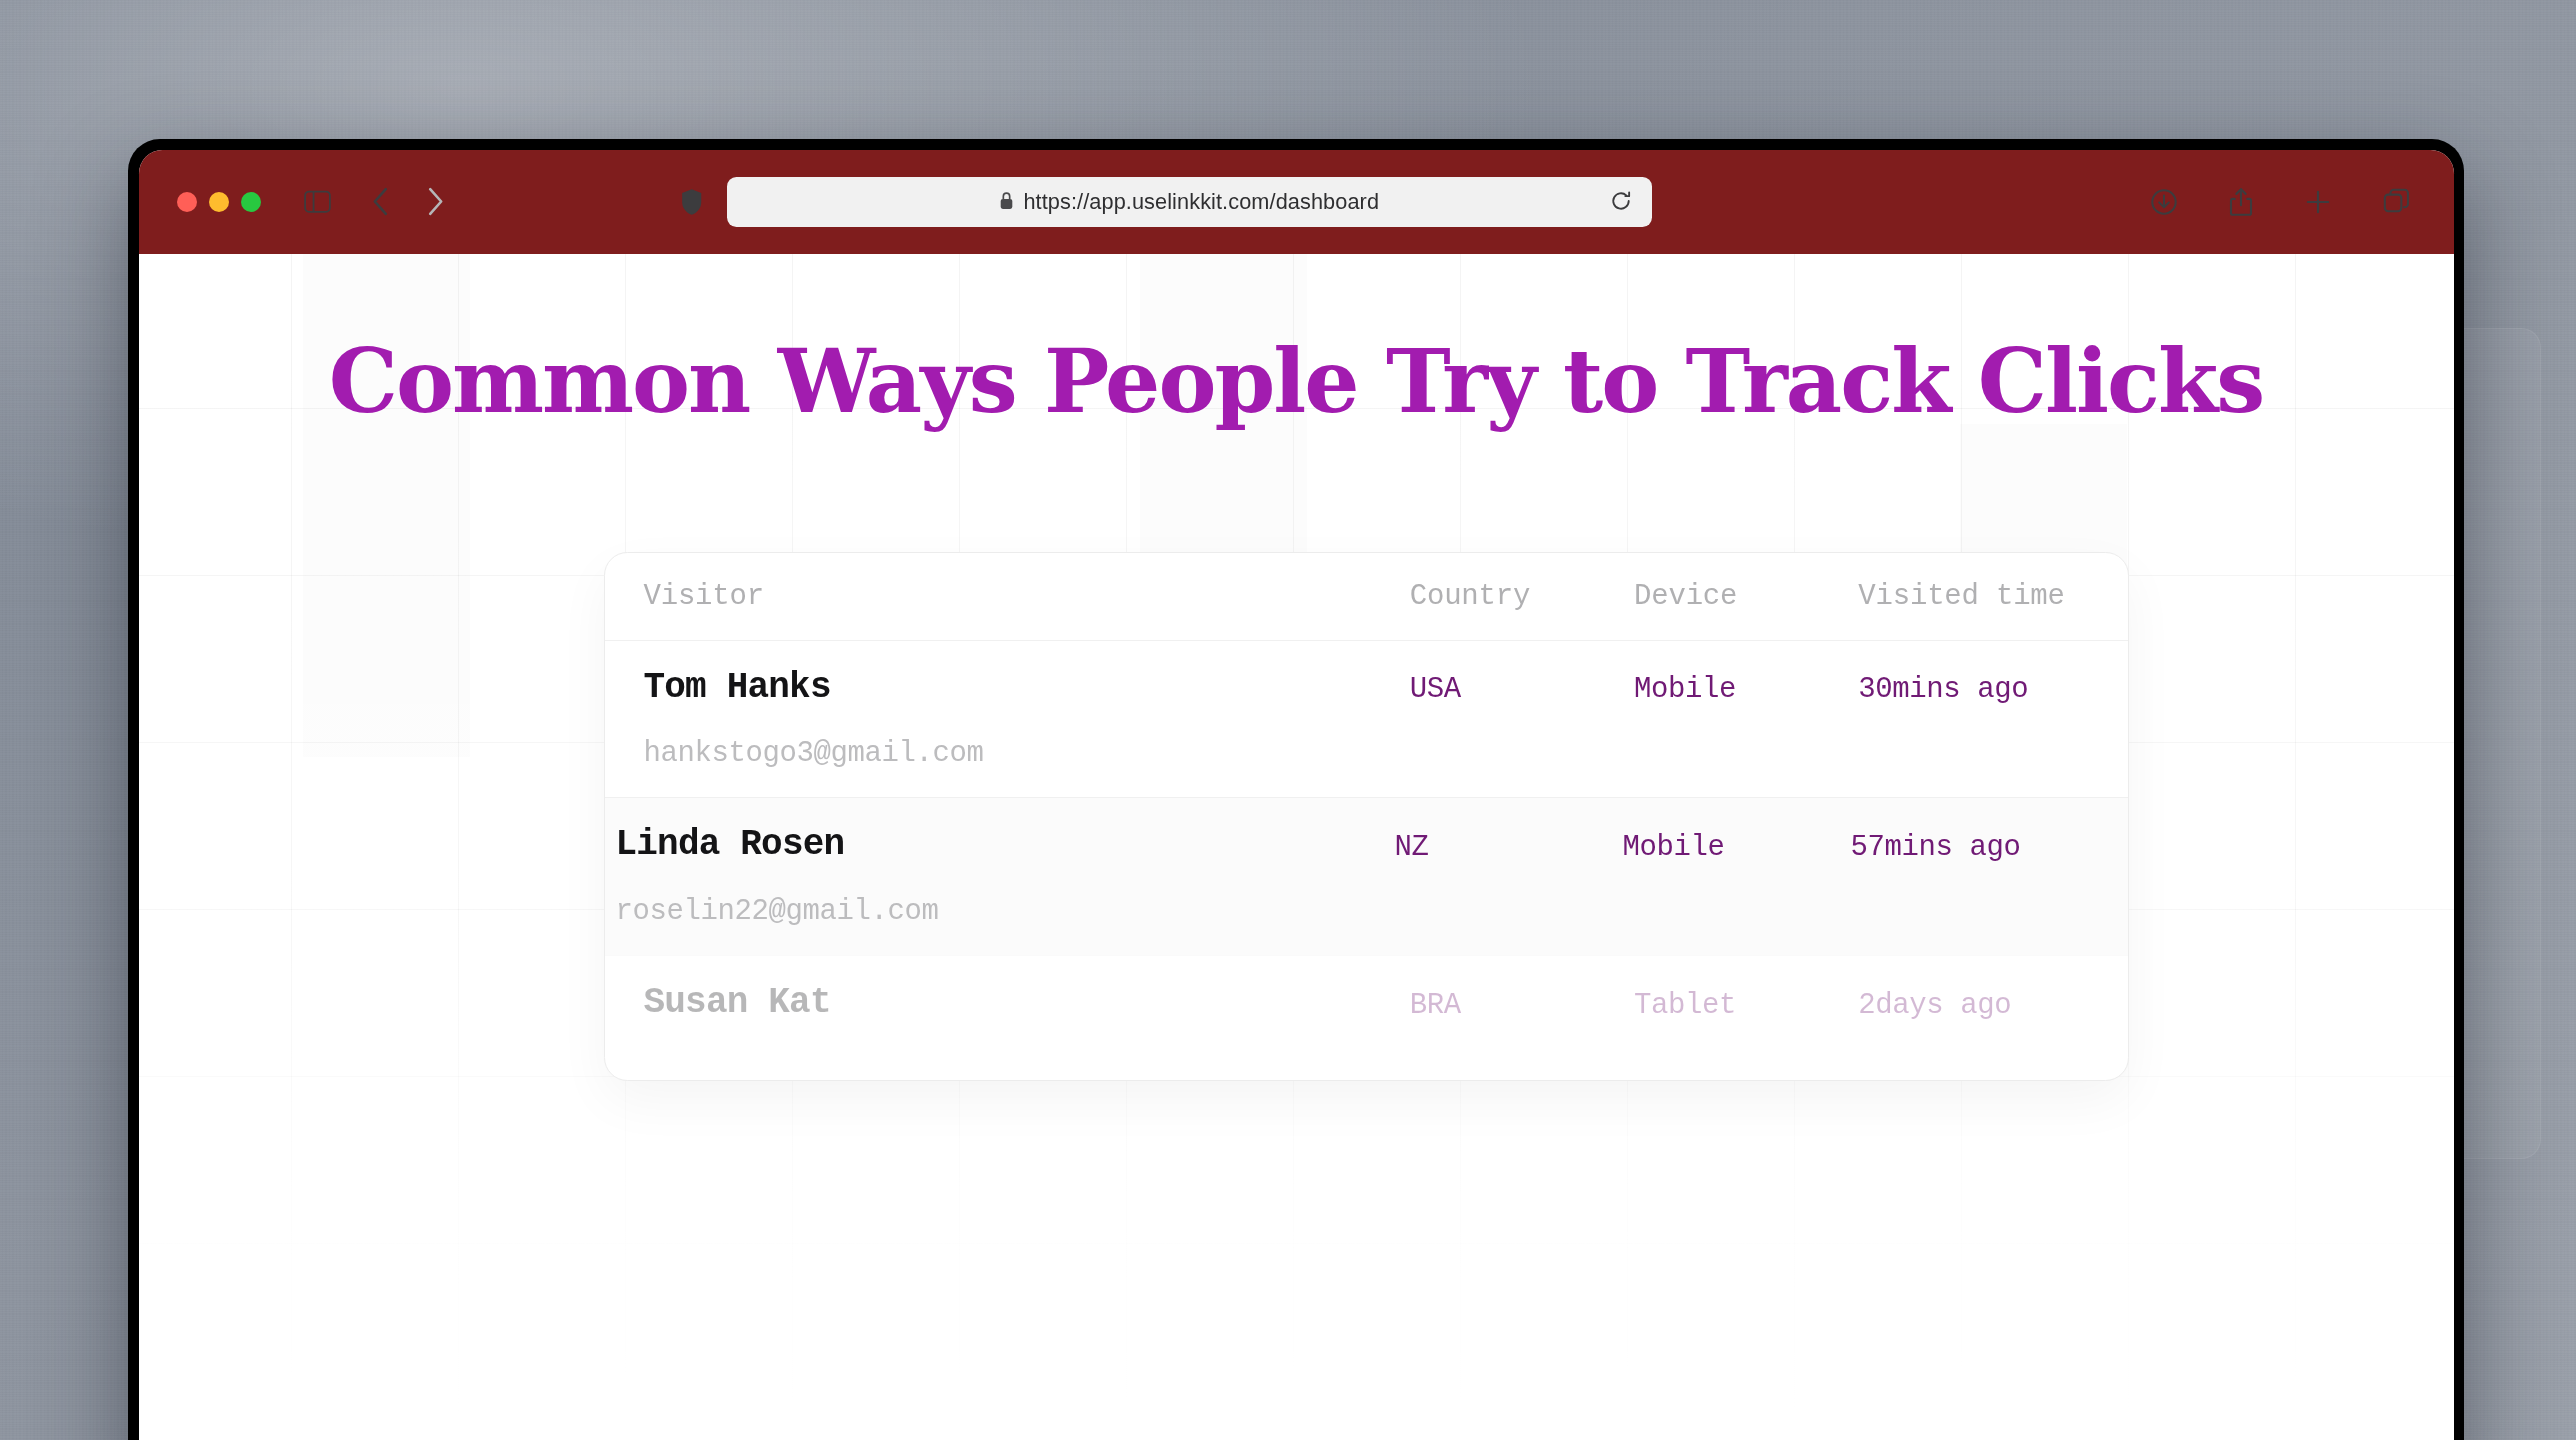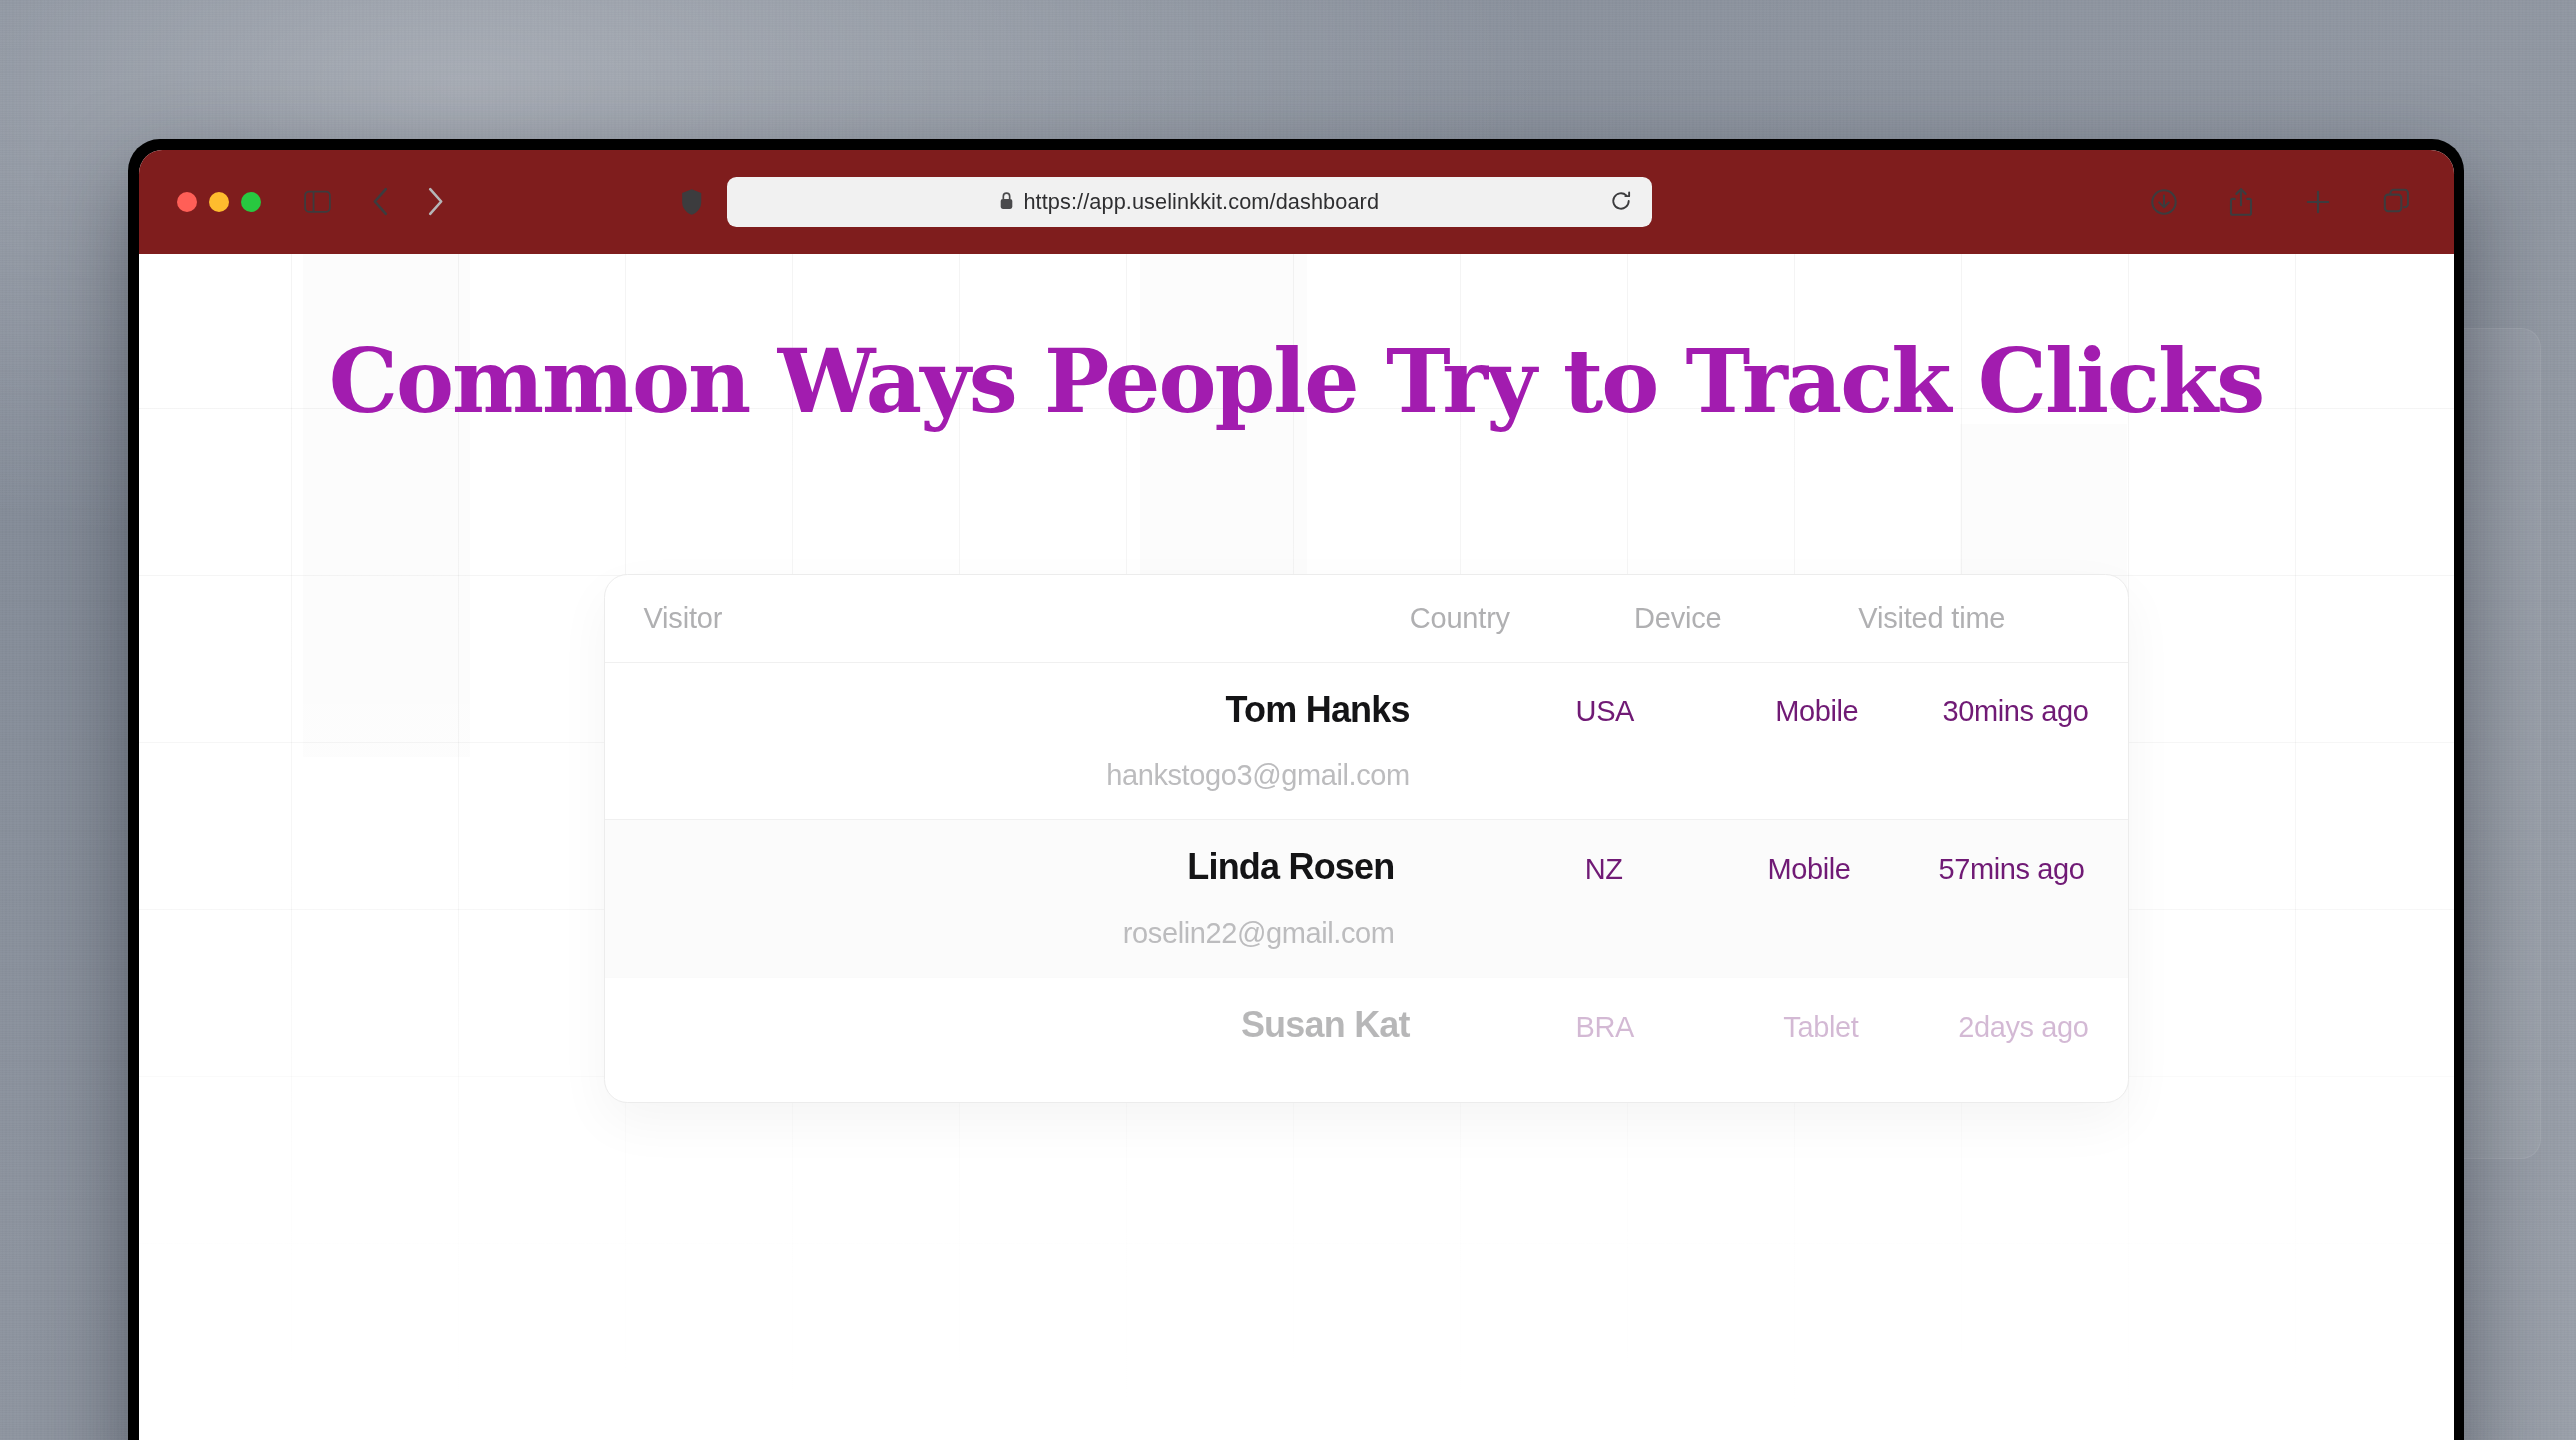--- a/index.html
+++ b/index.html
@@ -163,27 +163,28 @@
     font-size: 87px;
     letter-spacing: -2px;
     color: #a21caf;
     white-space: nowrap;
   }
 
   
   #table-card {
     position: absolute;
     left: 465px;
-    top: 320px;
+    top: 298px;
     width: 1525px;
     background: #ffffff;
     border: 1.2px solid #ececec;
     border-radius: 23.4px;
     box-shadow: 0 20px 53px rgba(0,0,0,0.045);
     overflow: hidden;
+    font-family: Liberation Mono, monospace;
   }
 
   .row {
     display: flex;
     align-items: flex-start;
     padding: 0 39px;
     position: relative;
   }
 
   #table-head {
@@ -193,21 +194,20 @@
   #table-head .cell {
     font-size: 29px;
     color: #b0b0b2;
     letter-spacing: -0.2px;
   }
 
   .data-row {
     border-top: 1.2px solid #f0f0f0;
     padding-top: 28px;
     padding-bottom: 27px;
-    text-align: right;
   }
   .data-row.alt { background: #fbfbfb; padding-left: 11px; }
 
   .col-visitor { width: 779px; }
   .col-country { width: 228px; }
   .col-device  { width: 228px; }
   .col-time    { width: 234px; }
 
   .visitor-name {
     font-size: 36px;

